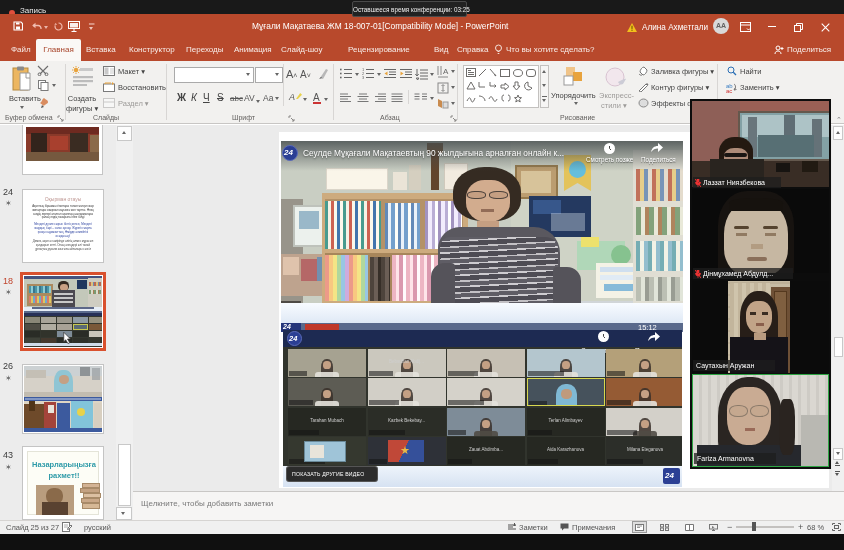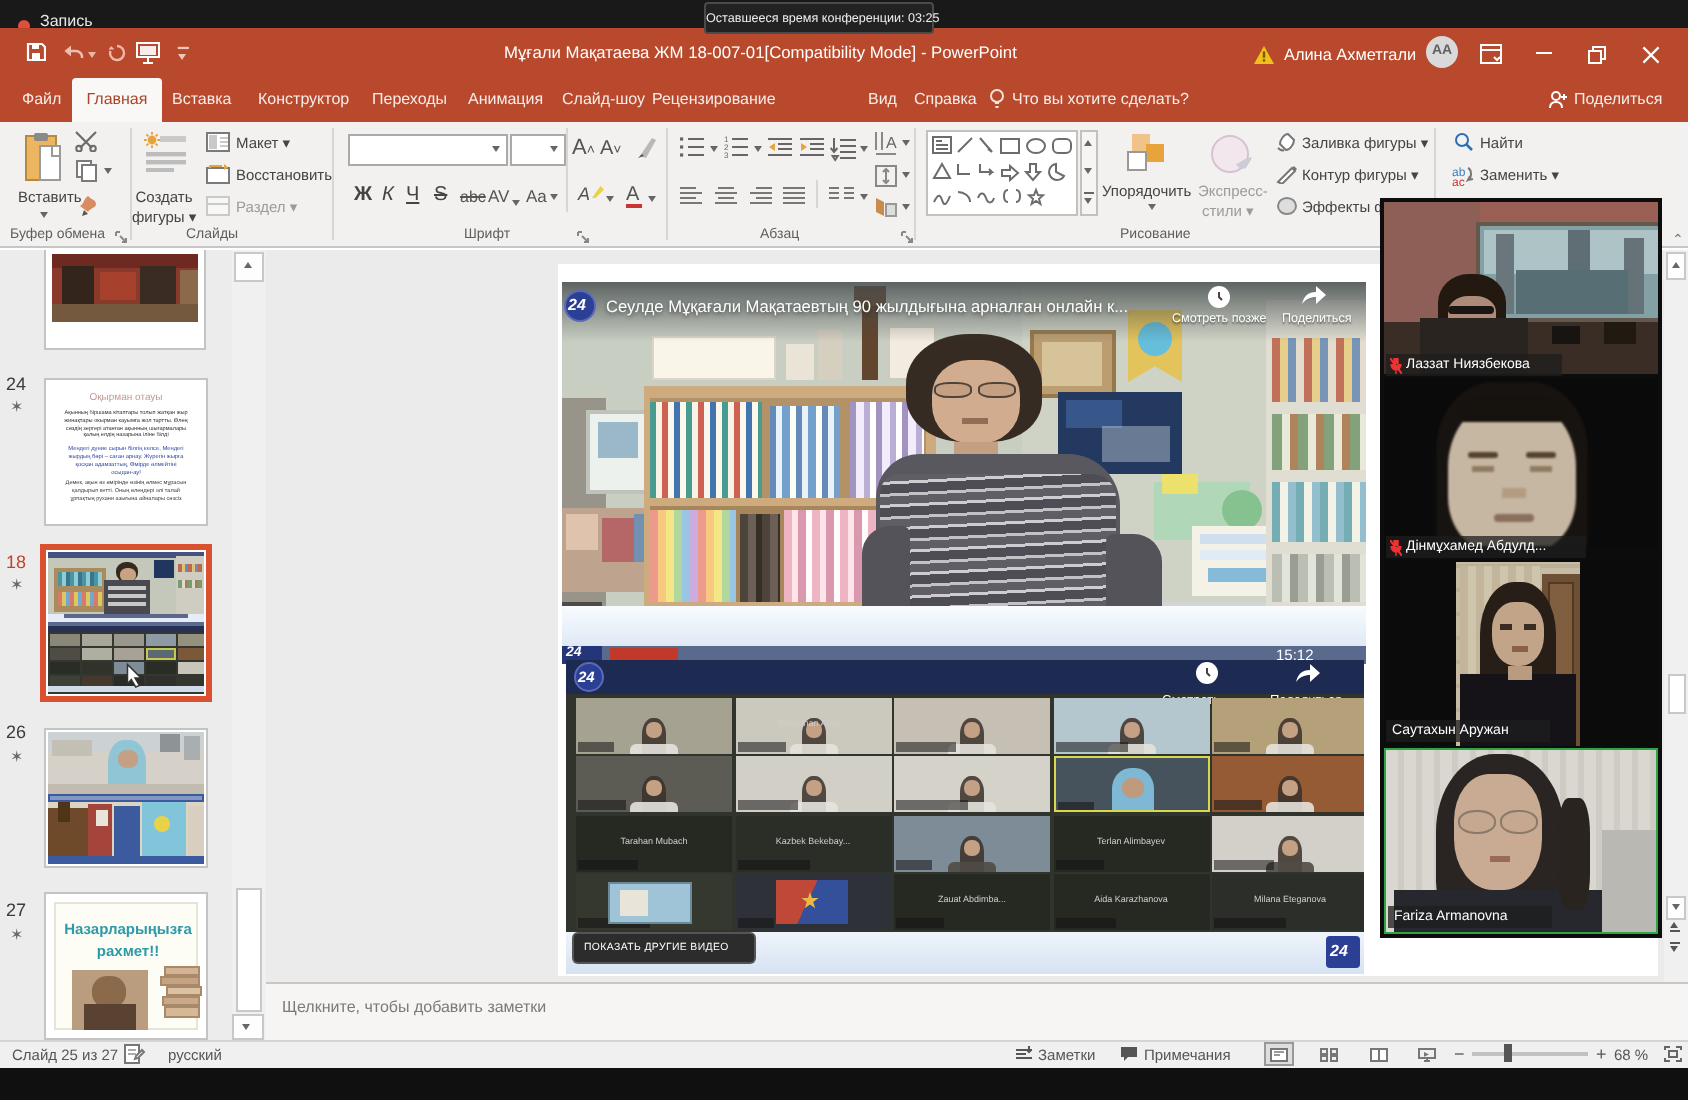--- a/index.html
+++ b/index.html
@@ -73,21 +73,21 @@
 
 <div class="a" style="left:0;top:38px;width:844px;height:23px;background:#b8492c"></div>
 <div class="a tabt" style="left:11px;top:39px">Файл</div>
 <div class="a" style="left:36px;top:39px;width:45px;height:22px;background:#faf8f6;border-radius:2px 2px 0 0"></div>
 <div class="a" style="left:36px;top:39px;width:45px;text-align:center;color:#a8452b;font-size:8px;line-height:22px">Главная</div>
 <div class="a tabt" style="left:86px;top:39px">Вставка</div>
 <div class="a tabt" style="left:129px;top:39px">Конструктор</div>
 <div class="a tabt" style="left:186px;top:39px">Переходы</div>
 <div class="a tabt" style="left:234px;top:39px">Анимация</div>
 <div class="a tabt" style="left:281px;top:39px">Слайд-шоу</div>
-<div class="a tabt" style="left:326px;top:39px">Рецензирование</div>
+<div class="a tabt" style="left:348px;top:39px">Рецензирование</div>
 <div class="a tabt" style="left:434px;top:39px">Вид</div>
 <div class="a tabt" style="left:457px;top:39px">Справка</div>
 <svg class="a" style="left:494px;top:44px" width="9" height="11" viewBox="0 0 9 11">
     <circle cx="4.5" cy="4" r="3" fill="none" stroke="#f4e2da"></circle>
     <path d="M3.5 7.5h2M3.7 9.5h1.6" stroke="#f4e2da"></path>
   </svg>
 <div class="a tabt" style="left:506px;top:39px">Что вы хотите сделать?</div>
 <svg class="a" style="left:774px;top:45px" width="10" height="10" viewBox="0 0 10 10">
     <circle cx="4" cy="3" r="2" fill="none" stroke="#fff"></circle>
     <path d="M1 9c0-2 1.3-3 3-3s3 1 3 3" fill="none" stroke="#fff"></path>
@@ -495,21 +495,21 @@
     <div class="a" style="left:20px;top:1px;width:12px;height:26px;background:#a4443a"></div>
     <div class="a" style="left:24px;top:4px;width:6px;height:8px;background:#e8e4da"></div>
     <div class="a" style="left:33px;top:2px;width:13px;height:25px;background:#3c5a9e"></div>
     <div class="a" style="left:47px;top:0;width:22px;height:27px;background:#82c4da"></div>
     <div class="a" style="left:53px;top:7px;width:8px;height:8px;background:#e8d24a;border-radius:50%"></div>
     <div class="a" style="left:70px;top:2px;width:8px;height:25px;background:#d8cfc0"></div>
   </div>
   <div class="a" style="left:1px;top:63px;width:78px;height:4px;background:#3c5a9e"></div>
 </div>
 
-<div class="a" style="left:3px;top:450px;font-size:9px;color:#3b3b3b">27</div>
+<div class="a" style="left:3px;top:450px;font-size:9px;color:#3b3b3b">43</div>
 <div class="a" style="left:5px;top:463px;font-size:8px;color:#6a6a6a">✶</div>
 <div class="a" style="left:22px;top:446px;width:82px;height:74px;background:#fff;border:1px solid #c4c4c4;overflow:hidden">
   <div class="a" style="left:4px;top:4px;width:72px;height:64px;background:#fdfdf6;border:1px solid #e4e4d8"></div>
   <div class="a" style="left:0;top:13px;width:82px;text-align:center;font-size:7.5px;font-weight:bold;color:#2d9aa8">Назарларыңызға</div>
   <div class="a" style="left:0;top:24px;width:82px;text-align:center;font-size:7.5px;font-weight:bold;color:#2d9aa8">рахмет!!</div>
   <div class="a" style="left:13px;top:38px;width:38px;height:30px;background:#b99d7e">
      <div class="a" style="left:10px;top:3px;width:17px;height:16px;background:#8a6a4a;border-radius:45%"></div>
      <div class="a" style="left:6px;top:17px;width:26px;height:13px;background:#594231"></div>
   </div>
   <div class="a" style="left:57px;top:36px;width:22px;height:32px">

